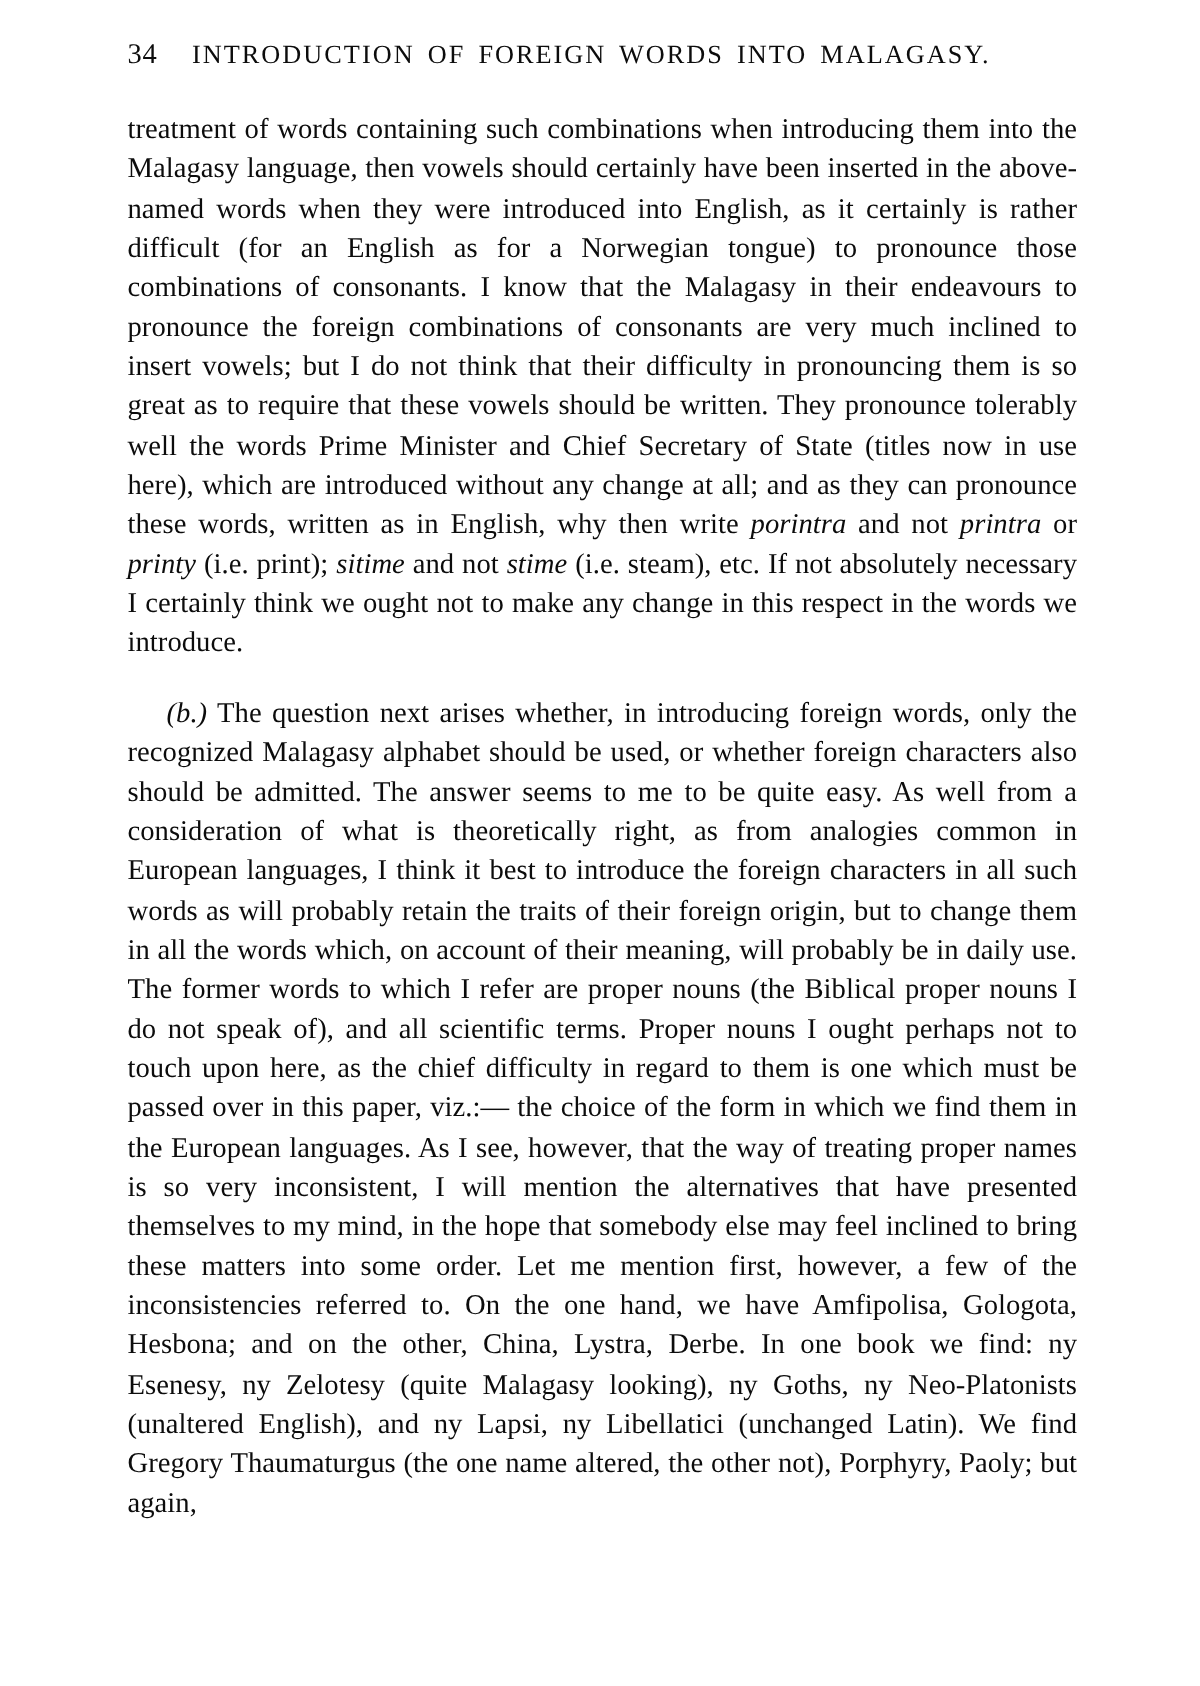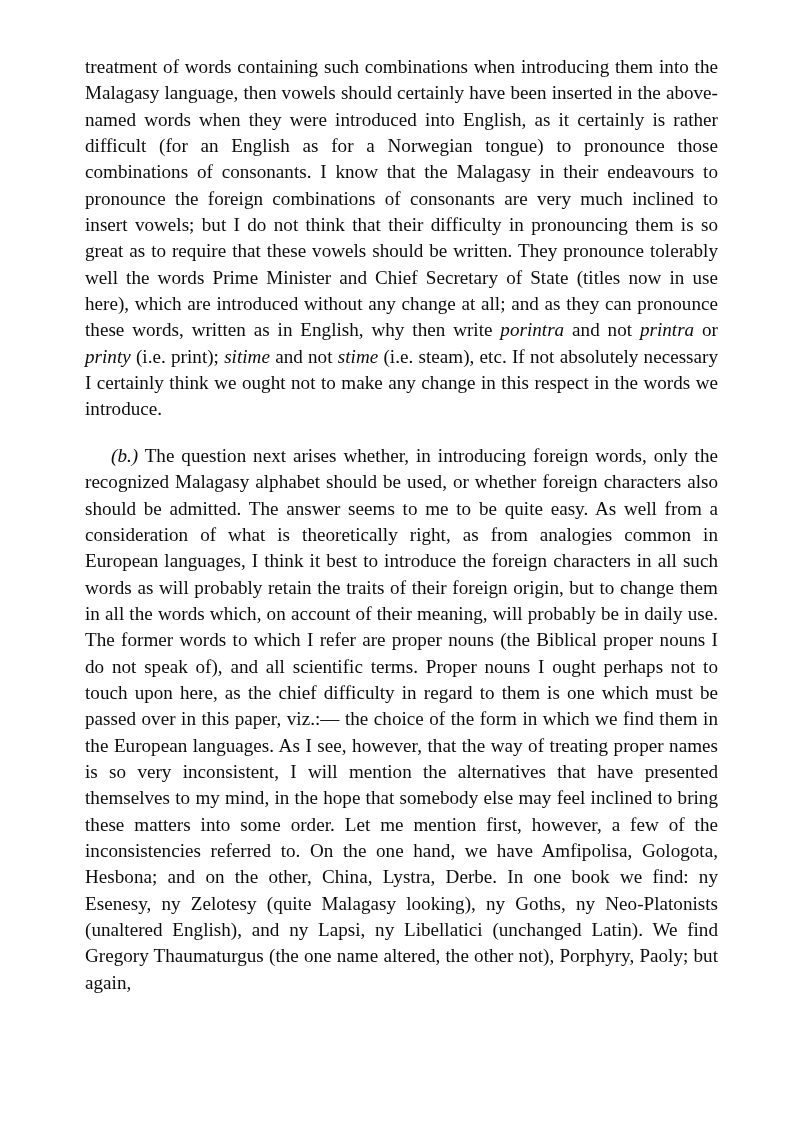--- a/index.html
+++ b/index.html
@@ -39,21 +39,21 @@
   .head-title {
     font-size: 17.5px;
     letter-spacing: 1.35px;
     word-spacing: 3px;
   }
 
   
   .textblock {
     position: absolute;
     left: 85px;
-    top: 54px;
+    top: 74px;
     width: 633px;
   }
   p.para {
     margin: 0;
     font-size: 19.1px;
     line-height: 26.35px;
     text-align: justify;
     text-justify: inter-word;
     hyphens: none;
     -webkit-hyphens: none;
@@ -68,20 +68,24 @@
   }
   i, .ital {
     font-style: italic;
   }
 </style>
 </head>
 <body>
 
 <div class="page" style="background: rgb(255, 255, 255); color: rgb(12, 12, 12);">
 
+  <div class="running-head">
+    <span class="folio">34</span>
+    <span class="head-title">INTRODUCTION OF FOREIGN WORDS INTO MALAGASY.</span>
+  </div>
 
   <div class="textblock">
     <p class="para"><span>treatment of words containing such combinations when introducing them into the Malagasy language, then vowels should certainly have been inserted in the above-named words when they were introduced into English, as it certainly is rather difficult (for an English as for a Norwegian tongue) to pronounce those combinations of consonants.  I know that the Malagasy in their endeavours to pronounce the foreign combinations of consonants are very much inclined to insert vowels; but I do not think that their difficulty in pronouncing them is so great as to require that these vowels should be written.  They pronounce tolerably well the words Prime Minister and Chief Secretary of State (titles now in use here), which are introduced without any change at all; and as they can pronounce these words, written as in English, why then write </span><i>porintra</i><span> and not </span><i>printra</i><span> or </span><i>printy</i><span> (i.e. print); </span><i>sitime</i><span> and not </span><i>stime</i><span> (i.e. steam), etc.  If not absolutely necessary I certainly think we ought not to make any change in this respect in the words we introduce.</span></p>
     <p class="para">
       <span class="indent"></span><i>(b.)</i><span class="after-label"><span>  The question next arises whether, in introducing foreign words, only the recognized Malagasy alphabet should be used, or whether foreign characters also should be admitted. The answer seems to me to be quite easy.  As well from a consideration of what is theoretically right, as from analogies common in European languages, I think it best to introduce the foreign characters in all such words as will probably retain the traits of their foreign origin, but to change them in all the words which, on account of their meaning, will probably be in daily use.  The former words to which I refer are proper nouns (the Biblical proper nouns I do not speak of), and all scientific terms.  Proper nouns I ought perhaps not to touch upon here, as the chief difficulty in regard to them is one which must be passed over in this paper, viz.:— the choice of the form in which we find them in the European languages. As I see, however, that the way of treating proper names is so very inconsistent, I will mention the alternatives that have presented themselves to my mind, in the hope that somebody else may feel inclined to bring these matters into some order.  Let me mention first, however, a few of the inconsistencies referred to.  On the one hand, we have Amfipolisa, Gologota, Hesbona; and on the other, China, Lystra, Derbe.  In one book we find: ny Esenesy, ny Zelotesy (quite Malagasy looking), ny Goths, ny Neo-Platonists (unaltered English), and ny Lapsi, ny Libellatici (unchanged Latin).  We find Gregory Thaumaturgus (the one name altered, the other not), Porphyry, Paoly; but again,</span></span>
     </p>
   </div>
 
 </div>
 

